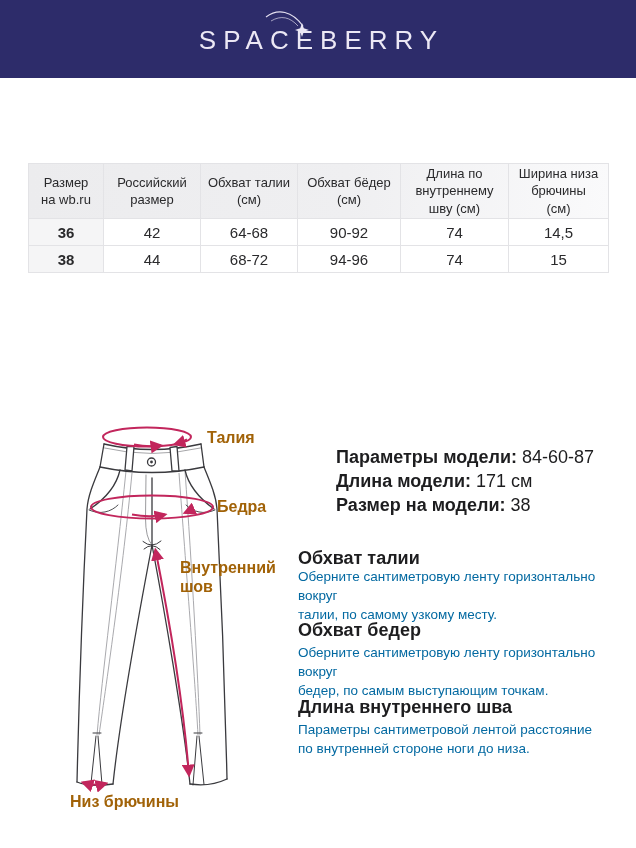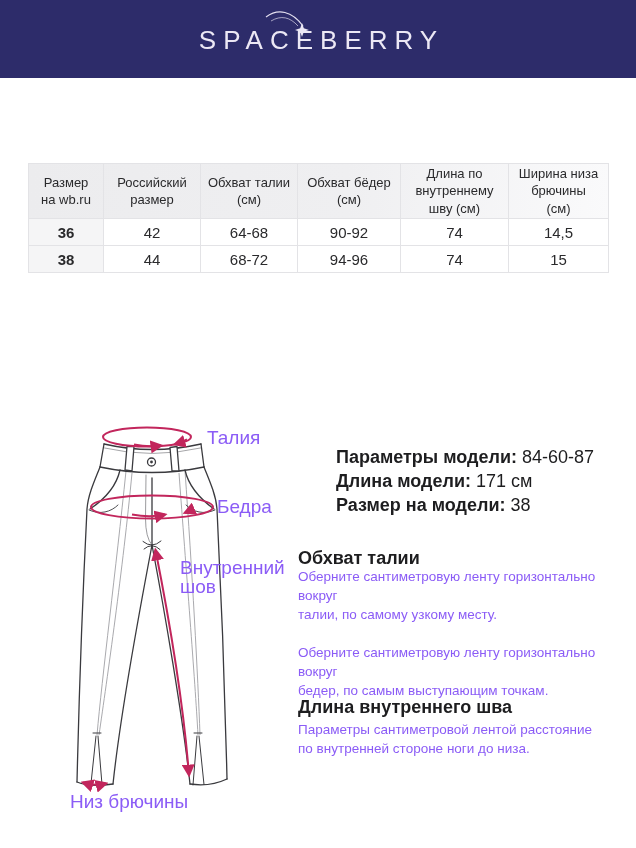--- a/index.html
+++ b/index.html
@@ -32,21 +32,21 @@
   }
   .size-table th {
     height:55px; font-size:13px; font-weight:500; line-height:1.32; white-space:pre-line;
   }
   .size-table td { height:27px; font-size:15px; font-weight:400; background:#ffffff; }
   .size-table td.col-first { background:#f5f5f6; font-weight:600; }
 
   
   .diagram-svg { position:absolute; left:40px; top:418px; }
   .diagram-label {
-    position:absolute; font-size:19px; font-weight:400; color:#8b5cf6;
+    position:absolute; font-size:16px; font-weight:700; color:#a16207;
     white-space:pre-line; line-height:19px;
   }
   .label-waist  { left:207px; top:428px; }
   .label-hips   { left:217px; top:497px; }
   .label-inseam { left:180px; top:558px; }
   .label-hem    { left:70px;  top:792px; }
 
   
   .model-info {
     position:absolute; left:298px; top:445px; width:320px;
@@ -54,21 +54,21 @@
   }
   .model-info .lbl { font-weight:700;margin-left:38px; }
   .model-info .val { font-weight:400;margin-top:17px; }
 
   .section-title {
     position:absolute; left:298px; width:330px;
     font-size:18px; font-weight:700; color:#1d1d1f; line-height:21px;
   }
   .section-body {
     position:absolute; left:298px; width:330px;
-    font-size:13.5px; font-weight:400; color:#8b5cf6; line-height:19px; white-space:pre-line;
+    font-size:13.5px; font-weight:400; color:#0369a1; line-height:19px; white-space:pre-line;
   }
   .t1 { top:548px; }  .b1 { top:567px; }
   .t2 { top:620px; }  .b2 { top:643px; }
   .t3 { top:697px; }  .b3 { top:720px; }
 </style>
 </head>
 <body>
 
 <div class="page">
 
@@ -205,20 +205,21 @@
   <div class="model-info">
     <div><span class="lbl">Параметры модели:</span><span class="val"> 84-60-87</span></div>
     <div><span class="lbl">Длина модели:</span><span class="val"> 171 см</span></div>
     <div><span class="lbl">Размер на модели:</span><span class="val"> 38</span></div>
   </div>
 
   <div class="section-title t1">Обхват талии</div>
   <div class="section-body b1">Оберните сантиметровую ленту горизонтально вокруг
 талии, по самому узкому месту.</div>
 
+  <div class="section-title t2">Обхват бедер</div>
   <div class="section-body b2">Оберните сантиметровую ленту горизонтально вокруг
 бедер, по самым выступающим точкам.</div>
 
   <div class="section-title t3">Длина внутреннего шва</div>
   <div class="section-body b3">Параметры сантиметровой лентой расстояние
 по внутренней стороне ноги до низа.</div>
 
 </div>
 
 </body></html>

